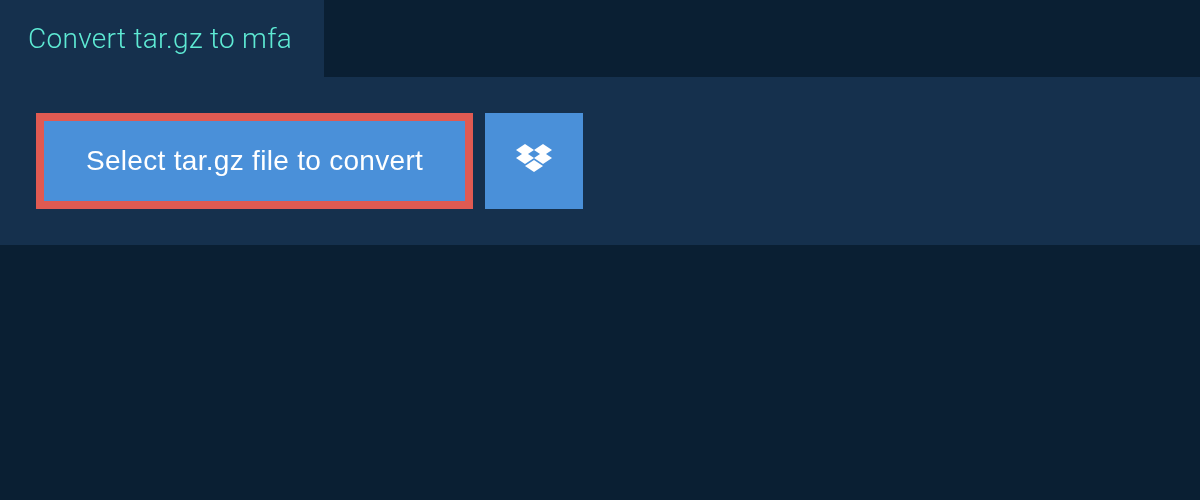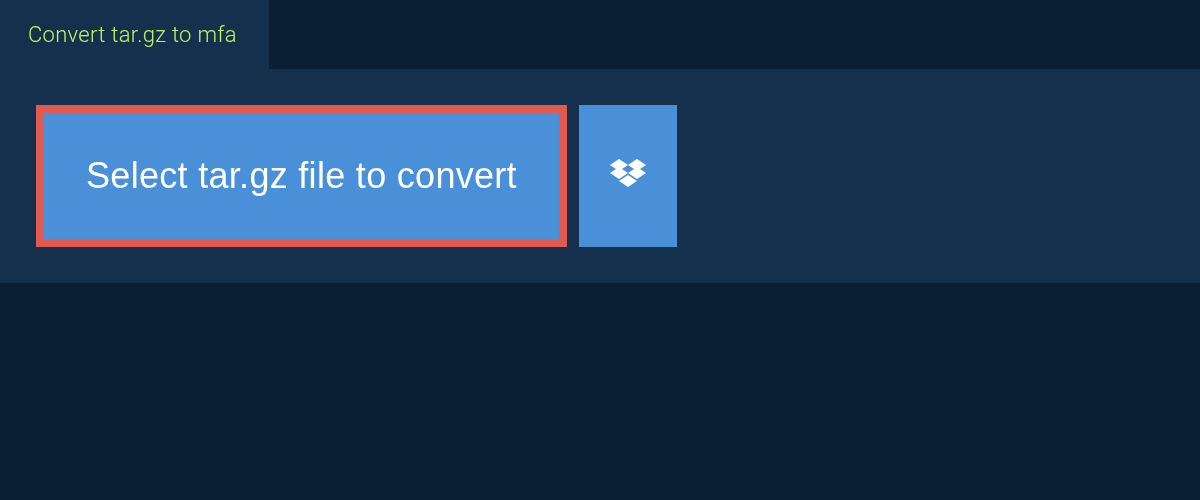--- a/index.html
+++ b/index.html
@@ -14,42 +14,42 @@
       font-family: -apple-system, BlinkMacSystemFont, "Segoe UI", Roboto, sans-serif;
       overflow: hidden;
     }
     .header-tab {
       background-color: #15304d;
       display: inline-block;
       padding: 22px 32px 22px 28px;
       margin: 0;
     }
     .header-title {
-      color: #bef264;
-      font-size: 22px;
+      color: #5eead4;
+      font-size: 28px;
       font-weight: 300;
       letter-spacing: 0.3px;
     }
     .content-panel {
       background-color: #15304d;
       padding: 36px;
       width: 100%;
     }
     .button-row {
       display: flex;
       gap: 12px;
       align-items: stretch;
     }
     .select-button {
       background-color: #4a90d9;
       border: 8px solid #e05a52;
       color: #ffffff;
-      font-size: 36px;
+      font-size: 28px;
       font-weight: 300;
-      padding: 42px 42px;
+      padding: 24px 42px;
       cursor: pointer;
       letter-spacing: 0.3px;
       display: flex;
       align-items: center;
       justify-content: center;
     }
     .dropbox-button {
       background-color: #4a90d9;
       border: none;
       width: 98px;

